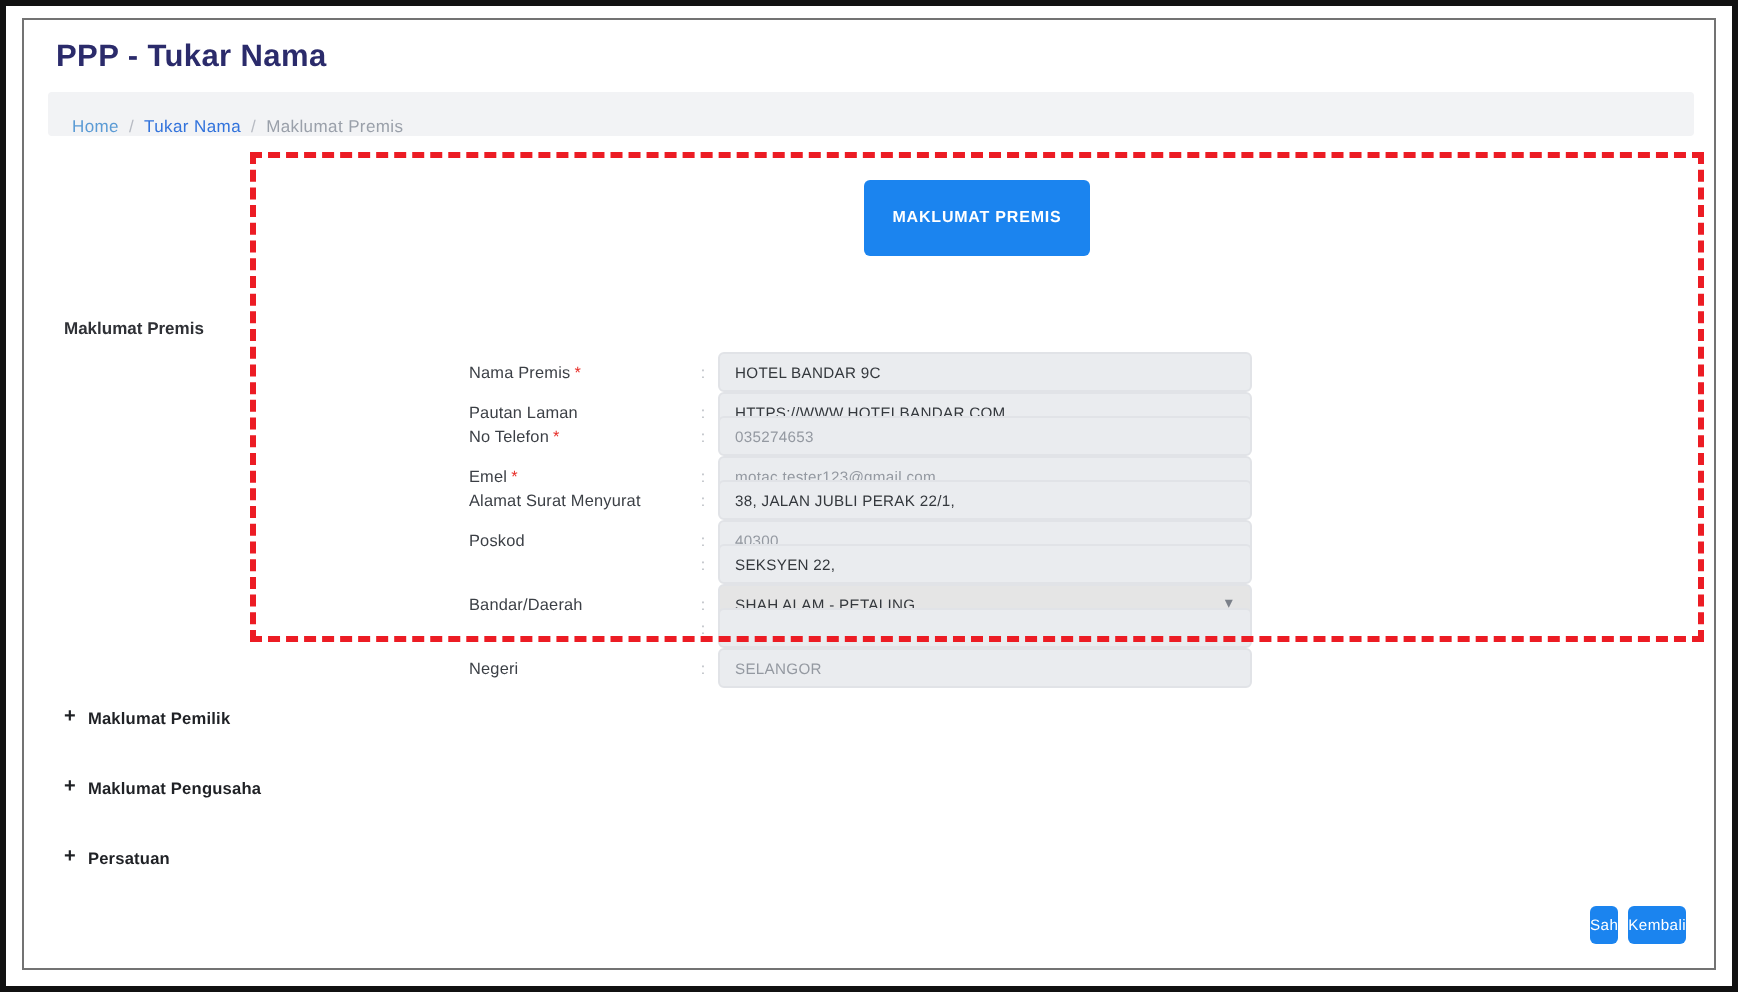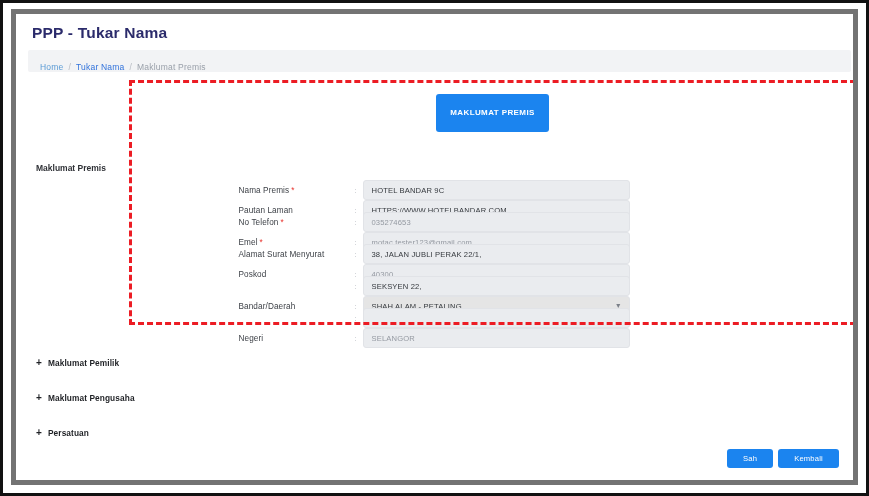--- a/index.html
+++ b/index.html
@@ -13,21 +13,21 @@
     position: relative;
     width: 869px; height: 496px;
     background: #ffffff;
     border: 3px solid #111111;
   }
   .page {
     position: absolute;
     left: 8px; top: 6px;
     width: 847px; height: 476px;
     background: #ffffff;
-    border: 5px solid #737373;
+    border: 1px solid #737373;
     overflow: hidden;
   }
 
   
   .page-title {
     position: absolute;
     left: 16px; top: 10px;
     font-size: 15.5px;
     font-weight: bold;
     color: #2b2b6b;
@@ -181,21 +181,21 @@
     display: flex;
     gap: 5px;
   }
   .btn {
     background: #1b84ef;
     color: #ffffff;
     border: none;
     border-radius: 3px;
     font-size: 7.6px;
     font-family: "Liberation Sans", sans-serif;
-    padding: 5px 16px;
+    padding: 5px 0;
     letter-spacing: 0.2px;
     cursor: pointer;
   }
 </style>
 </head>
 <body>
 
 <div id="root">
   <div class="page">
 

